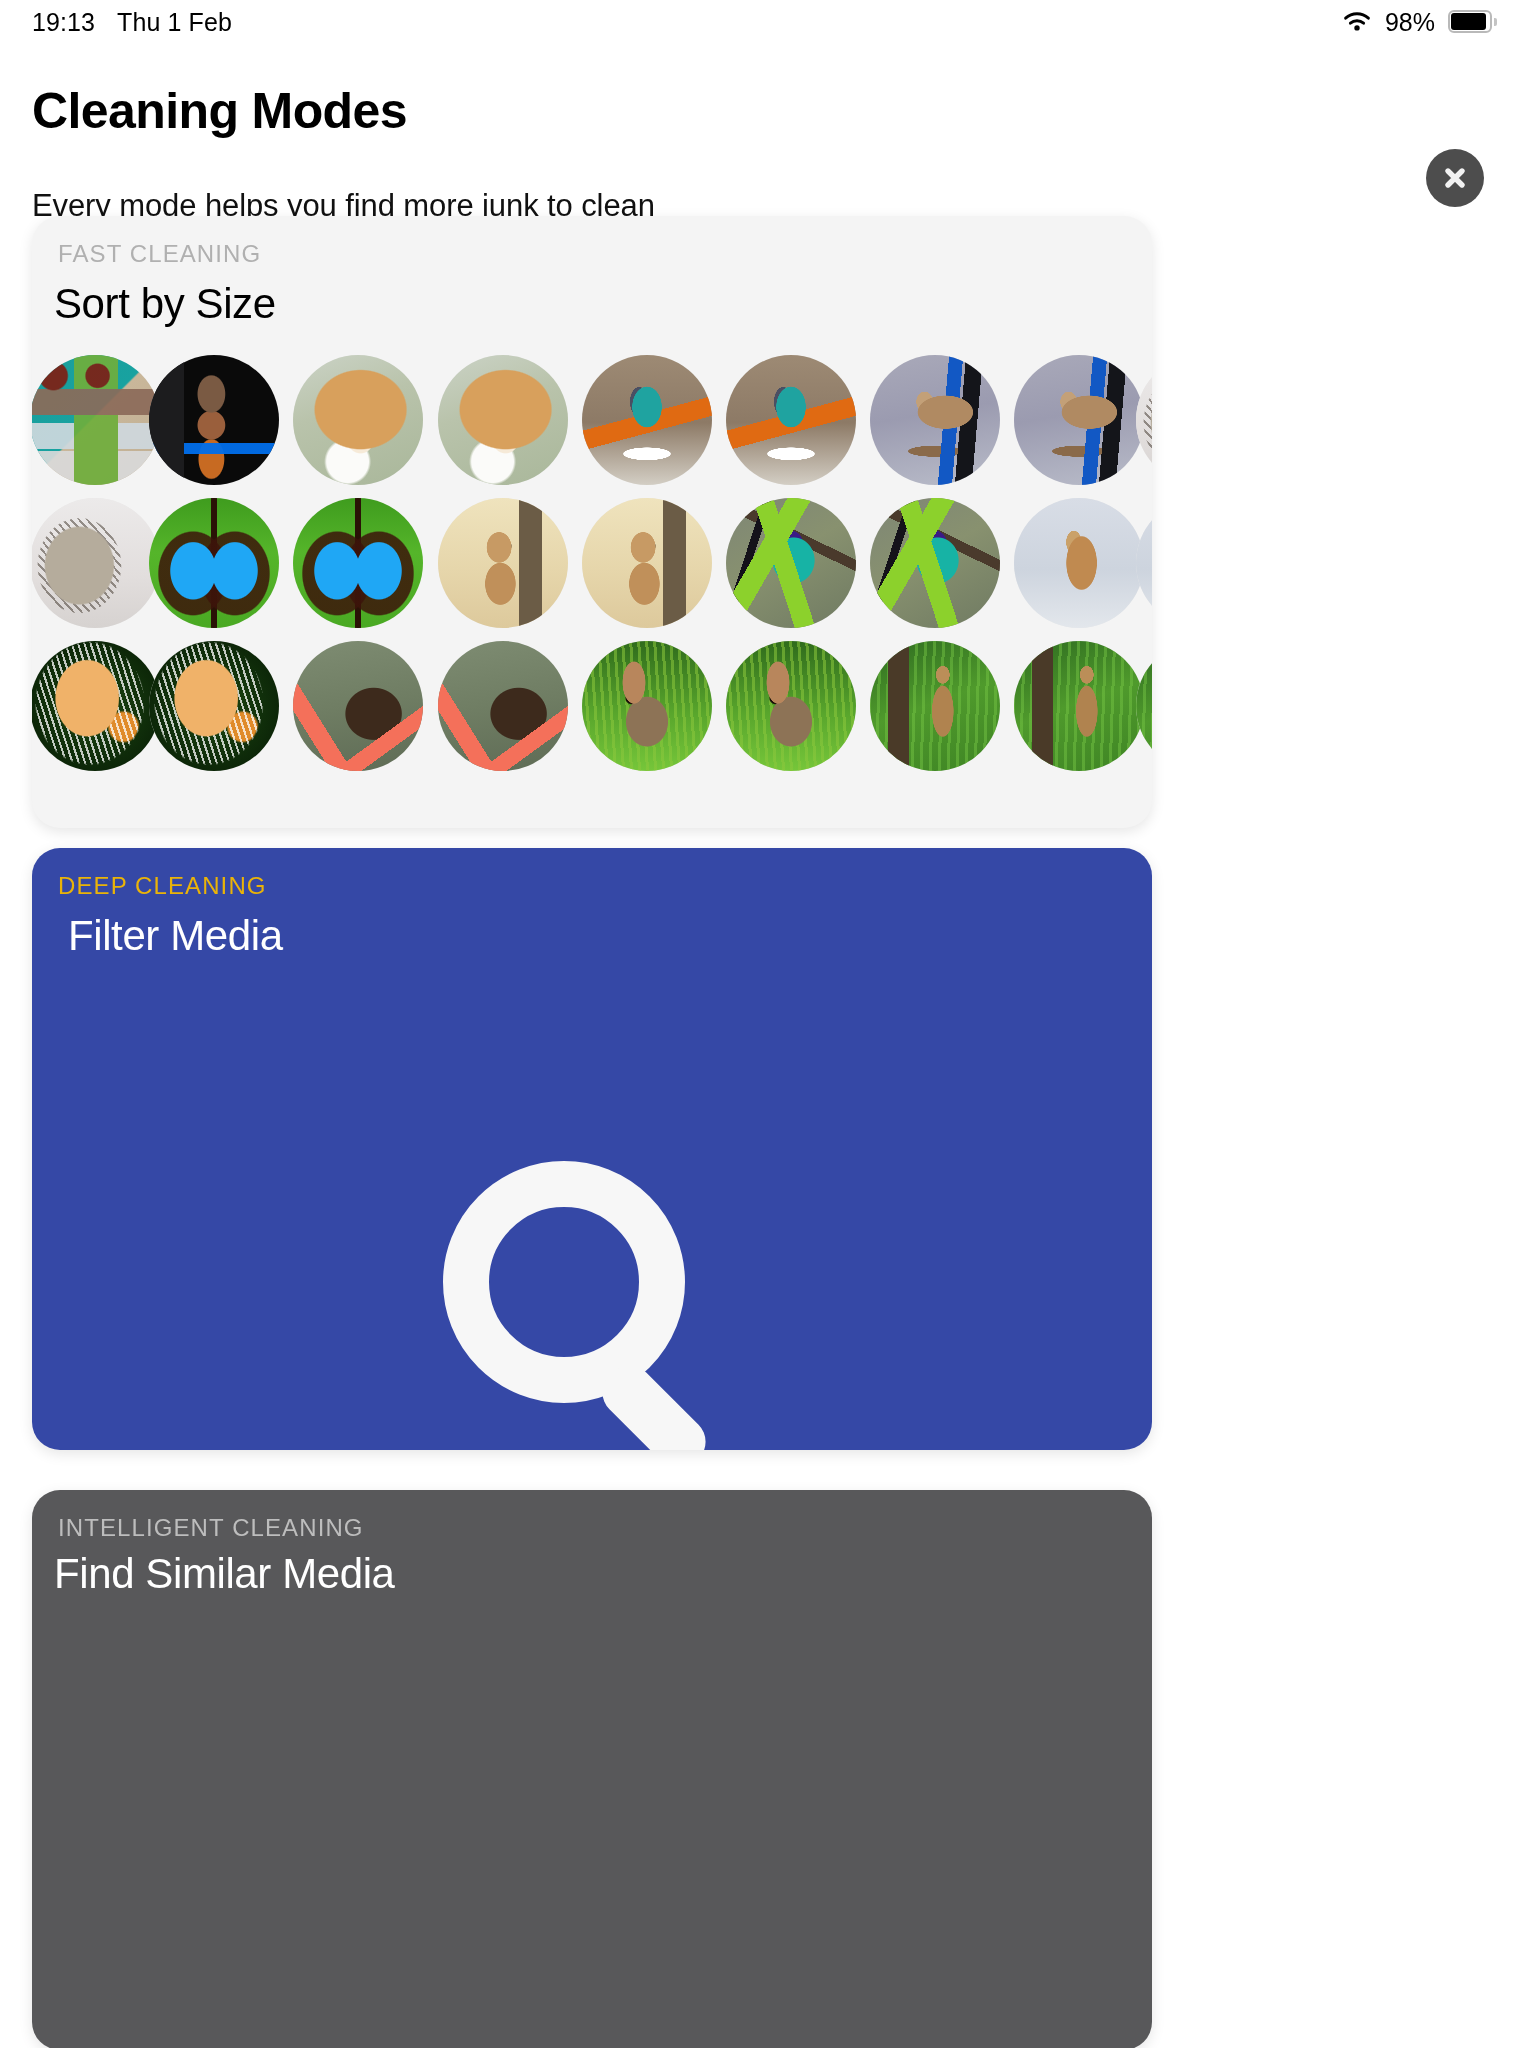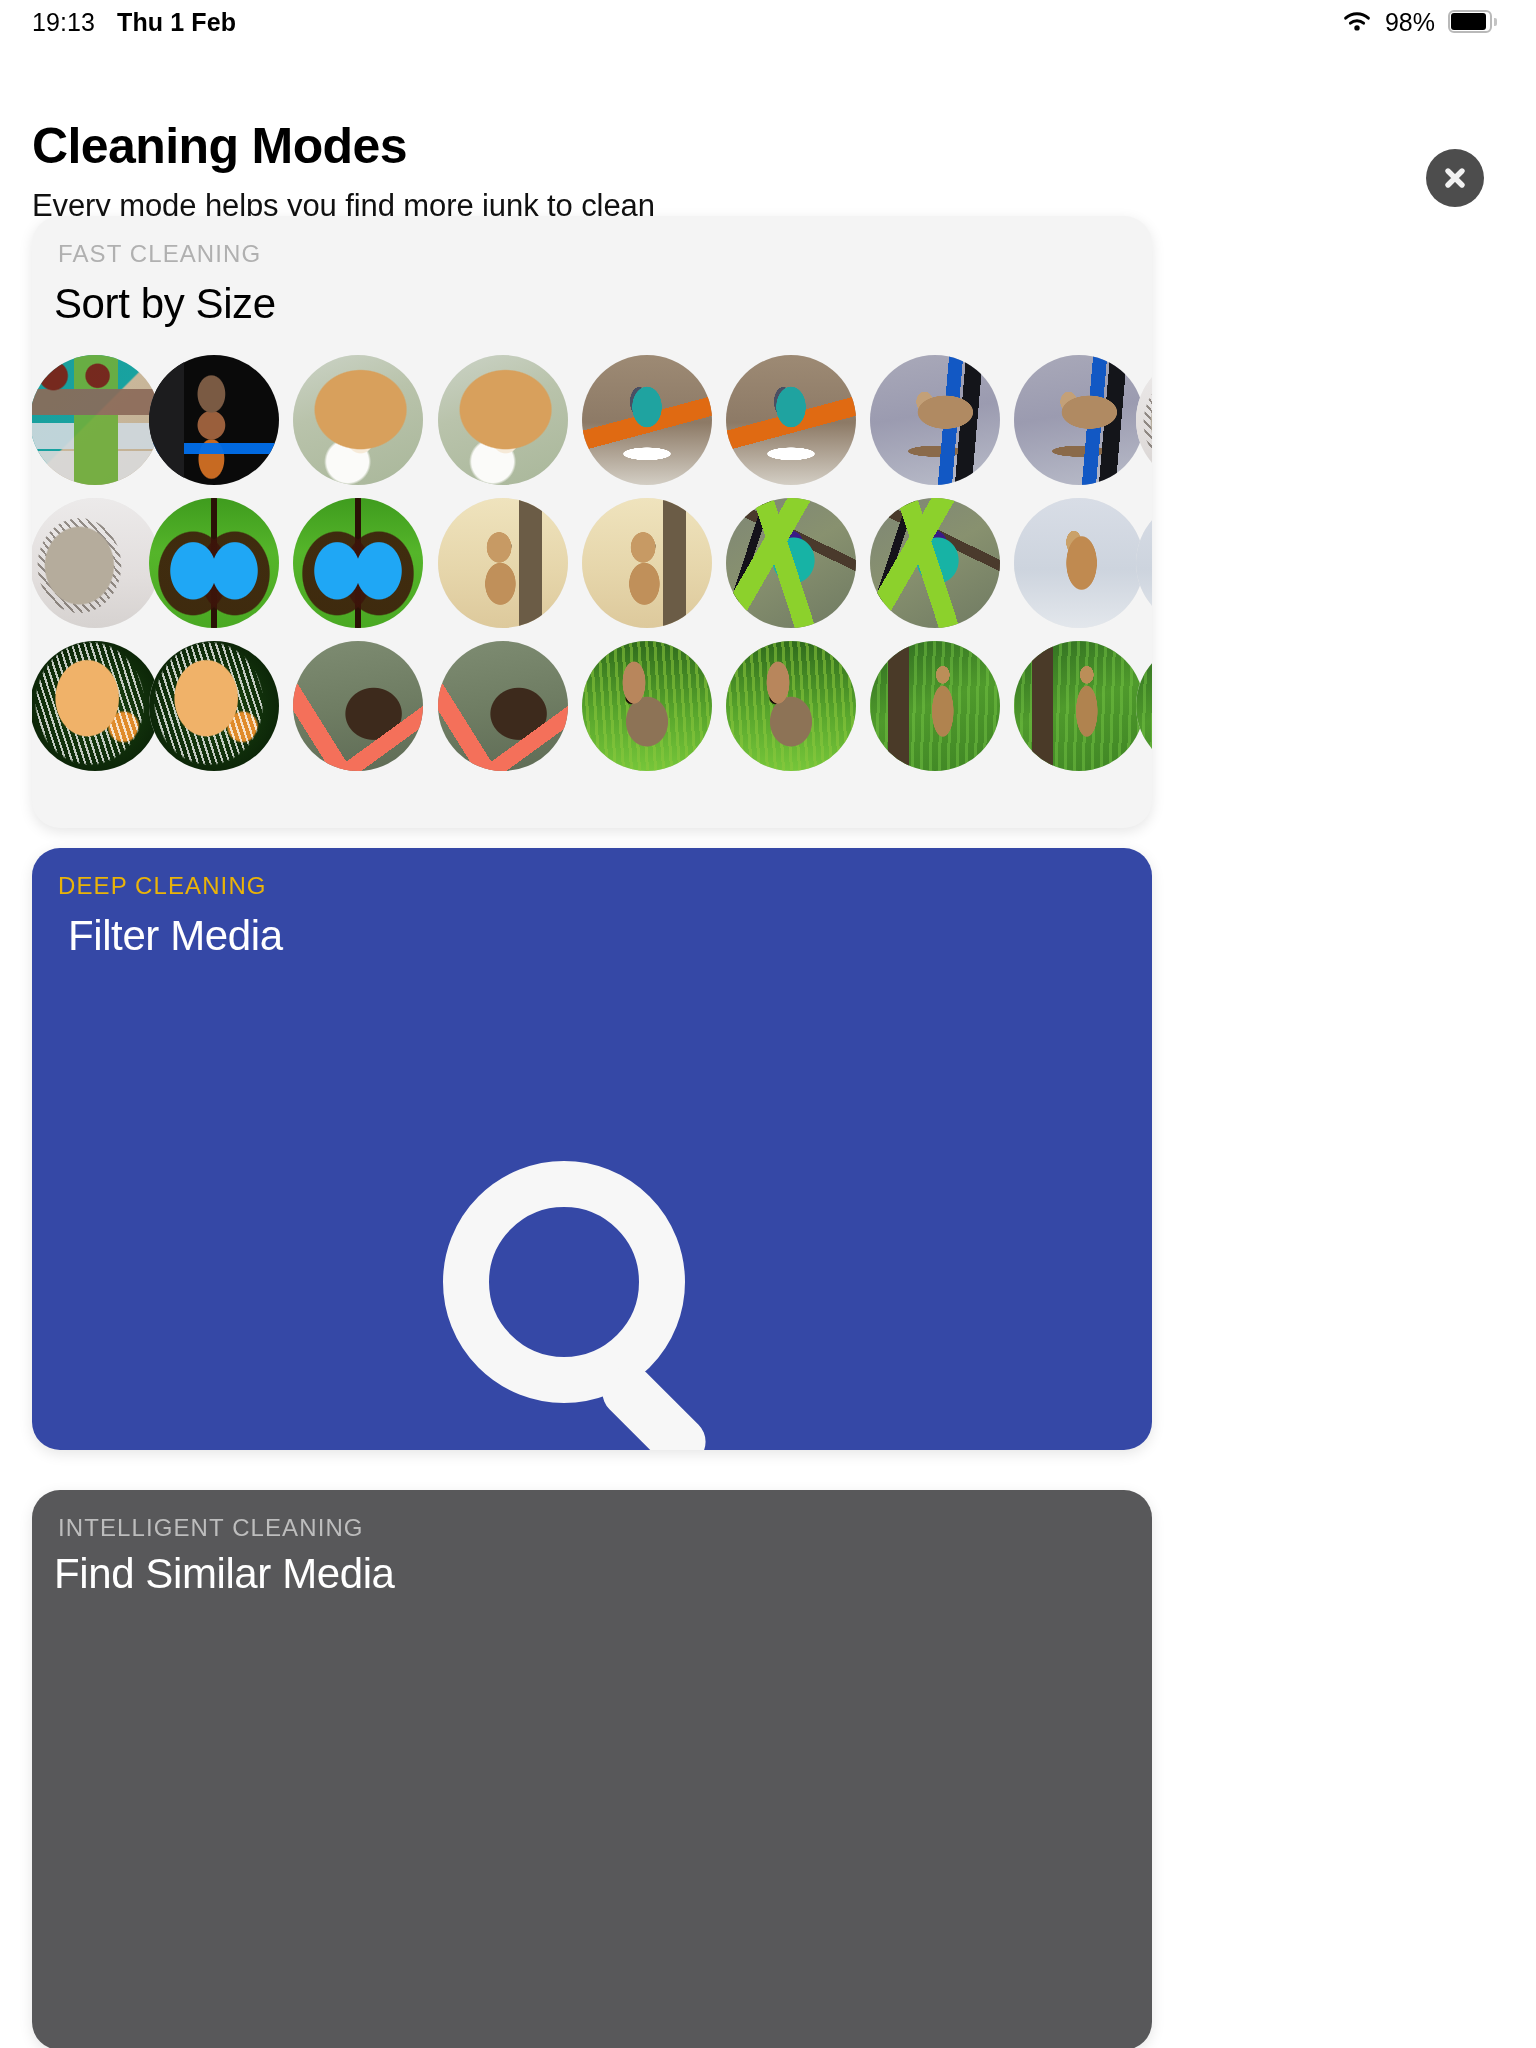--- a/index.html
+++ b/index.html
@@ -11,42 +11,42 @@
   }
   #root { position:relative; width:1536px; height:2048px; background:#fff; }
 
   
   .statusbar{
     position:absolute; top:0; left:0; width:1518px; height:44px;
     display:flex; align-items:center;
   }
   .sb-left{ position:absolute; left:32px; display:flex; align-items:baseline; gap:22px; }
   .sb-time{ font-size:25px; font-weight:500; color:#000; letter-spacing:0.1px; }
-  .sb-date{ font-size:25px; font-weight:700; color:#000; letter-spacing:0.1px; }
+  .sb-date{ font-size:25px; font-weight:400; color:#000; letter-spacing:0.1px; }
   .sb-right{ position:absolute; right:22px; display:flex; align-items:center; gap:13px; }
   .sb-pct{ font-size:25px; font-weight:500; color:#000; }
   .wifi{ width:30px; height:23px; display:block; }
   .batt{ position:relative; width:48px; height:24px; }
   .batt-shell{
     position:absolute; left:0; top:0; width:44px; height:23px;
     border:2.4px solid #b9b9b9; border-radius:6px;
   }
   .batt-fill{
     position:absolute; left:3.2px; top:3.2px; width:35px; height:16.6px;
     background:#000; border-radius:3px;
   }
   .batt-nub{
     position:absolute; left:45.6px; top:8px; width:3.4px; height:8px;
     background:#c4c4c4; border-radius:0 2px 2px 0;
   }
 
   
   .page-title{
     position:absolute; left:32px; top:82px;
-    font-size:50px; font-weight:bold; color:#000; letter-spacing:-0.6px;margin-top:35px;
+    font-size:50px; font-weight:bold; color:#000; letter-spacing:-0.6px;
   }
   .page-sub{
     position:absolute; left:32px; top:188px;
     font-size:31px; font-weight:400; color:#111; letter-spacing:-0.1px;
   }
   .close-btn{
     position:absolute; right:52px; top:149px;
     width:58px; height:58px; border-radius:50%;
     background:#4d4d4d; cursor:pointer;
     display:flex; align-items:center; justify-content:center;

